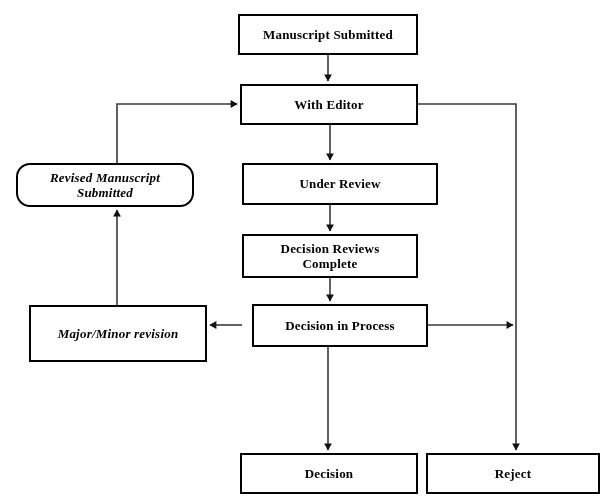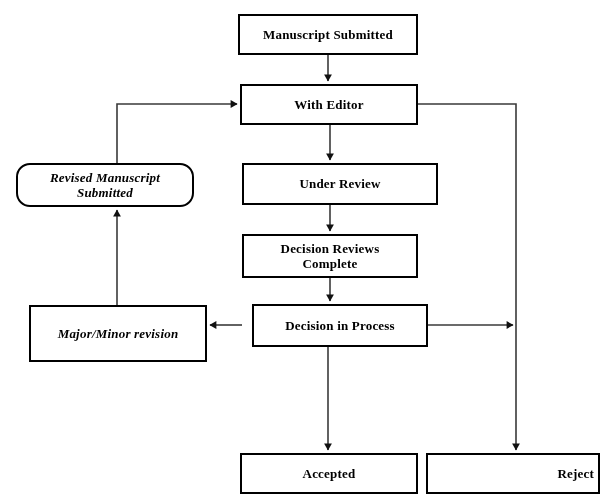--- a/index.html
+++ b/index.html
@@ -119,20 +119,20 @@
 
   <div class="node italic" style="left:29px; top:305px; width:178px; height:57px;">
     <span class="label">Major/Minor revision</span>
   </div>
 
   <div class="node" style="left:242px; top:304px; width:176px; height:43px;margin-left:10px;">
     <span class="label">Decision in Process</span>
   </div>
 
   <div class="node" style="left:240px; top:453px; width:178px; height:41px;">
-    <span class="label">Accepted</span>
+    <span class="label">Decision</span>
   </div>
 
-  <div class="node" style="left:426px; top:453px; width:174px; height:41px;justify-content:flex-end;">
+  <div class="node" style="left:426px; top:453px; width:174px; height:41px;">
     <span class="label">Reject</span>
   </div>
 
 </div>
 
 </body></html>

